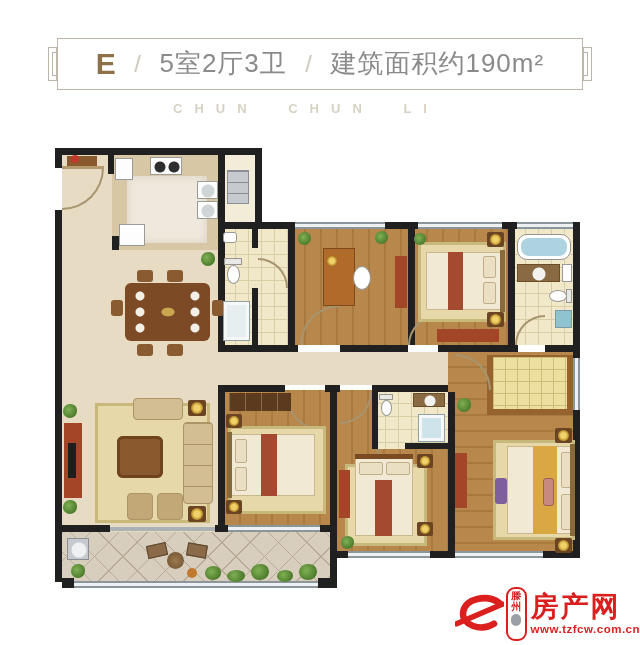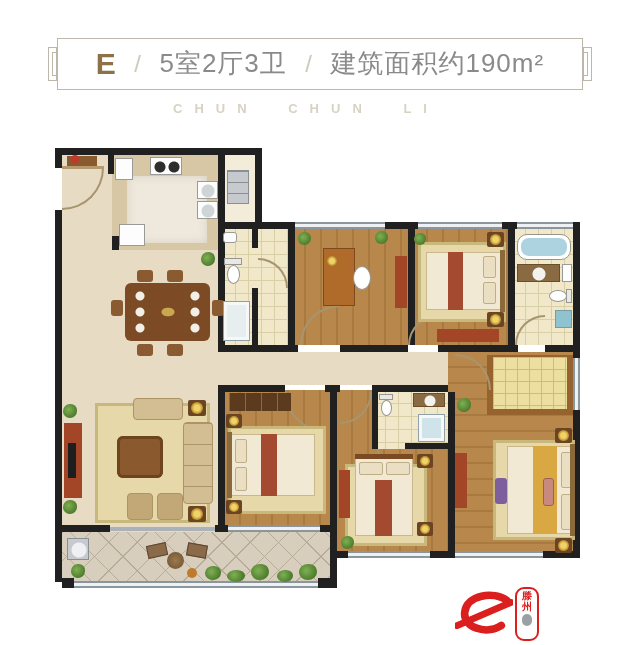--- a/index.html
+++ b/index.html
@@ -305,13 +305,17 @@
 
 <div class="abs" id="logo">
   <svg width="58" height="50" viewBox="0 0 60 52">
     <path d="M54 12 C40 2 12 6 10 24 C8 40 32 48 48 38" fill="none" stroke="#da1f1e" stroke-width="8" stroke-linecap="round"></path>
     <path d="M2 38 L58 14" stroke="#da1f1e" stroke-width="7" stroke-linecap="round"></path>
   </svg>
   <div class="pin">
     <span class="pin-city">滕州</span>
     <span class="pin-cap"></span>
   </div>
+  <div class="logo-col">
+    <span class="logo-name">房产网</span>
+    <span class="logo-url">www.tzfcw.com.cn</span>
+  </div>
 </div>
 
 </body></html>

